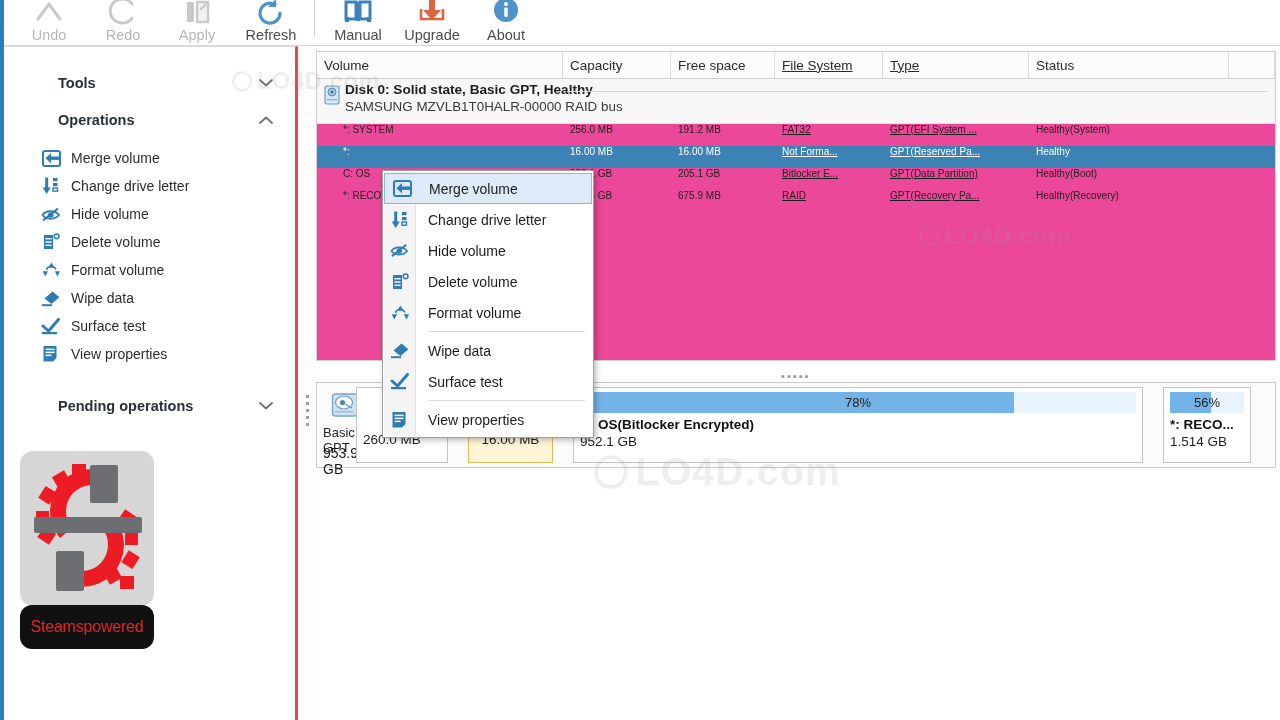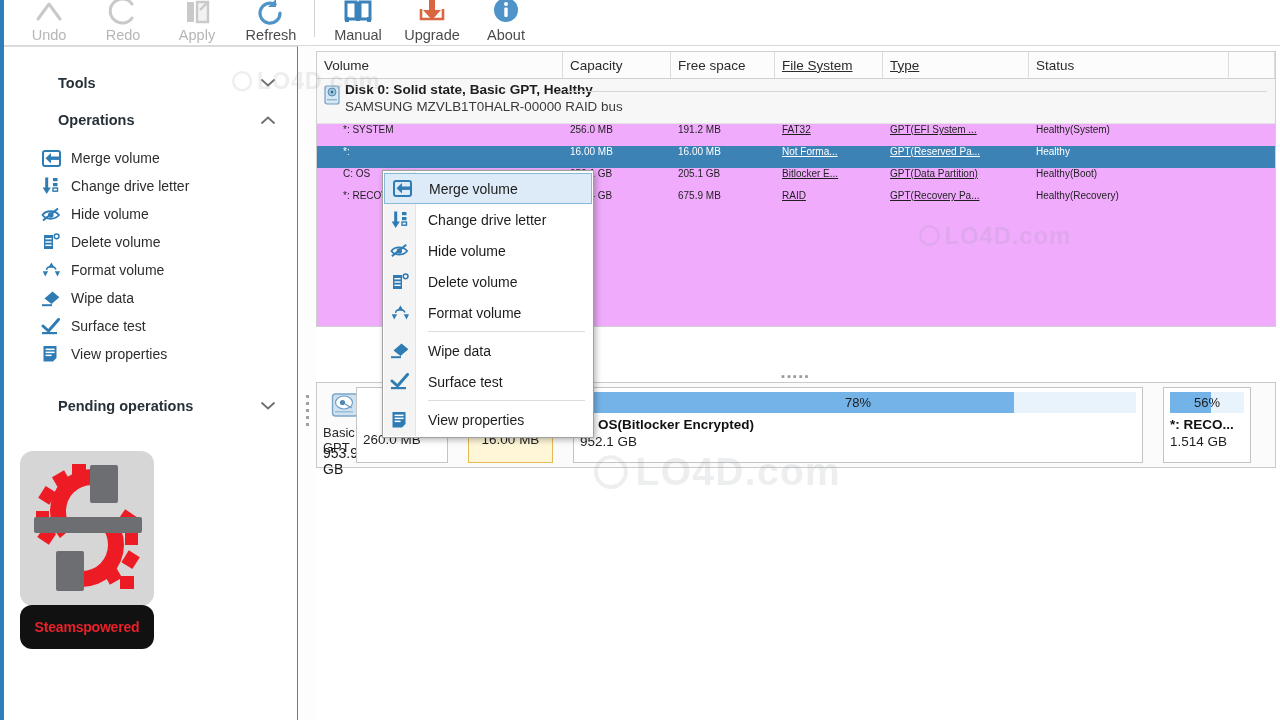--- a/index.html
+++ b/index.html
@@ -45,21 +45,21 @@
     width: 1px; height: 42px; background: #d3d3d3;
     margin: 0 6px 8px 6px;
   }
 
   
   #sidebar {
     position: absolute;
     left: 0; top: 46px;
     width: 294px; height: 674px;
     background: #ffffff;
-    border-right: 1px solid #ef4444;
+    border-right: 3px solid #ef4444;
     border-top: 1px solid #dcdcdc;
   }
   .side-group {
     height: 31px;
     display: flex; align-items: center;
     padding: 0 18px 0 54px;
     font-size: 14.5px; font-weight: bold; color: #27313a;
     position: relative;
   }
   .side-group .chev {
@@ -90,23 +90,23 @@
   #main {
     position: absolute;
     left: 312px; top: 46px;
     width: 968px; height: 674px;
     background: #ffffff;
   }
 
   
   #vol-table {
     position: absolute; left: 0; top: 5px;
-    width: 960px; height: 276px;
+    width: 960px; height: 310px;
     border: 1px solid #cfcfcf;
-    background: #f0abfc;
+    background: #ec4899;
     overflow: hidden;
   }
   #thead { display: flex; height: 27px; background: #fcfcfc; border-bottom: 1px solid #d0d0d0;}
   .th {
     font-size: 13.5px; color: #2b2b2b;
     display: flex; align-items: center;
     padding-left: 7px;
     border-right: 1px solid #dcdcdc;
     height: 100%;
     overflow: hidden; white-space: nowrap;
@@ -258,21 +258,21 @@
     position: relative;
     overflow: hidden;
   }
   #logo .band {
     position: absolute; width: 134px; height: 44px;
     background: #111; border-radius: 12px;
     left: 0; bottom: 0;
     display: flex; align-items: center; justify-content: center;
   }
   #logo .band span {
-    color: #e8212a; font-size: 14px; font-weight: bold;
+    color: #e8212a; font-size: 16px; font-weight: normal;
     font-family: "Liberation Sans", sans-serif;
     letter-spacing: -0.2px;
   }
 </style>
 </head>
 <body>
 
 <div id="app">
 
   <div id="toolbar">

